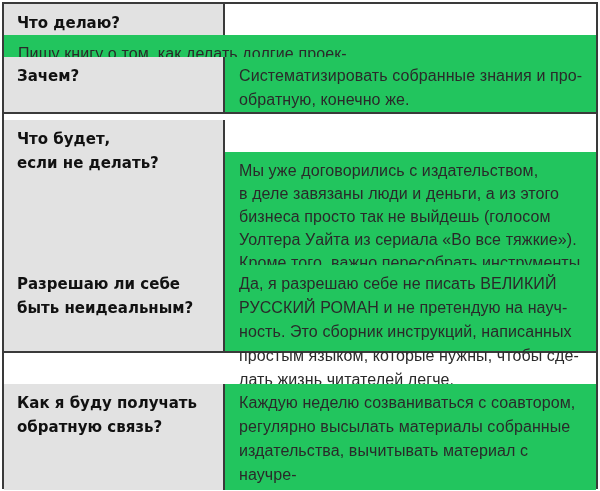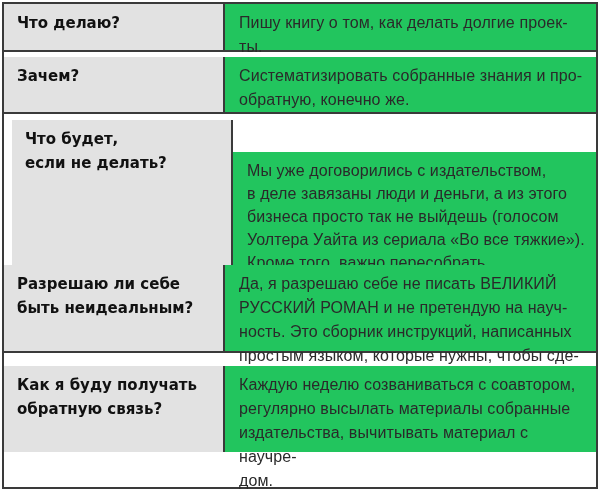--- a/index.html
+++ b/index.html
@@ -20,50 +20,50 @@
     flex:1; background:#22c55e; box-sizing:border-box;
     padding:7px 10px 0 14px;
     font-family:"Liberation Sans", sans-serif; font-size:16px; line-height:24px; color:#2a2a2a;
     white-space:pre-line; letter-spacing:0.1px;
   }
 </style>
 </head>
 <body>
 
 <div class="table">
-  <div class="row" style="top:0;height:48px;">
+  <div class="row" style="top:0;height:48px;flex-direction:column;">
     <div class="q">Что делаю?</div>
     <div class="a">Пишу книгу о том, как делать долгие проек-
 ты.</div>
   </div>
   <div class="row" style="top:53px;height:57px;">
     <div class="q">Зачем?</div>
     <div class="a">Систематизировать собранные знания и про-
 обратную, конечно же.</div>
   </div>
-  <div class="row" style="top:116px;height:184px;padding-left:8px;">
+  <div class="row" style="top:116px;height:184px;">
     <div class="q">Что будет,
 если не делать?</div>
     <div class="a" style="line-height:23px;margin-top:32px;">Мы уже договорились с издательством,
 в деле завязаны люди и деньги, а из этого
 бизнеса просто так не выйдешь (голосом
 Уолтера Уайта из сериала «Во все тяжкие»).
 Кроме того, важно пересобрать инструменты
 для самого себя.</div>
   </div>
   <div class="row" style="top:261px;height:88px;">
     <div class="q">Разрешаю ли себе
 быть неидеальным?</div>
     <div class="a">Да, я разрешаю себе не писать ВЕЛИКИЙ
 РУССКИЙ РОМАН и не претендую на науч-
 ность. Это сборник инструкций, написанных
 простым языком, которые нужны, чтобы сде-
 лать жизнь читателей легче.</div>
   </div>
-  <div class="row" style="top:362px;height:86px;justify-content:center;">
+  <div class="row" style="top:380px;height:106px;justify-content:center;">
     <div class="q">Как я буду получать
 обратную связь?</div>
     <div class="a">Каждую неделю созваниваться с соавтором,
 регулярно высылать материалы собранные
 издательства, вычитывать материал с научре-
 дом.</div>
   </div>
 </div>
 
 </body></html>

